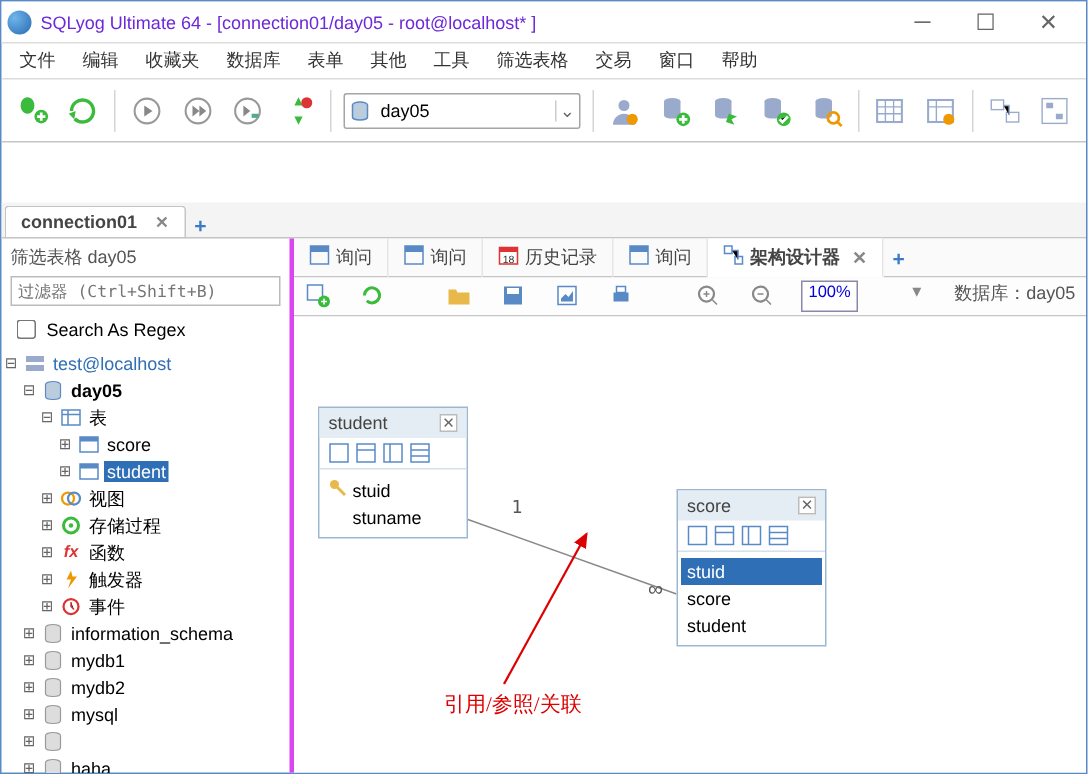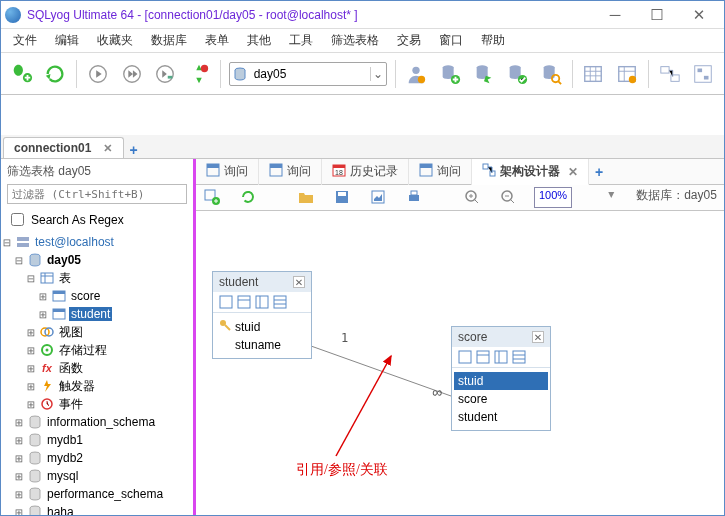--- a/index.html
+++ b/index.html
@@ -379,21 +379,20 @@
         </div>
       <div class="trow">
           <span class="spacer" style="width:12px"></span>
           <span class="twist">⊞</span>
           <span class="ticon">
             <svg width="14" height="14">
               <ellipse cx="7" cy="3" rx="5" ry="2" fill="#ddd" stroke="#999" stroke-width="0.8"></ellipse>
               <path fill="#ddd" stroke="#999" stroke-width="0.8" d="M2 3v8c0 1.1 2.2 2 5 2s5-.9 5-2V3"></path>
             </svg>
           </span>
-          <span class="tlabel">performance_schema</span>
         </div>
       <div class="trow">
           <span class="spacer" style="width:12px"></span>
           <span class="twist">⊞</span>
           <span class="ticon">
             <svg width="14" height="14">
               <ellipse cx="7" cy="3" rx="5" ry="2" fill="#ddd" stroke="#999" stroke-width="0.8"></ellipse>
               <path fill="#ddd" stroke="#999" stroke-width="0.8" d="M2 3v8c0 1.1 2.2 2 5 2s5-.9 5-2V3"></path>
             </svg>
           </span>

